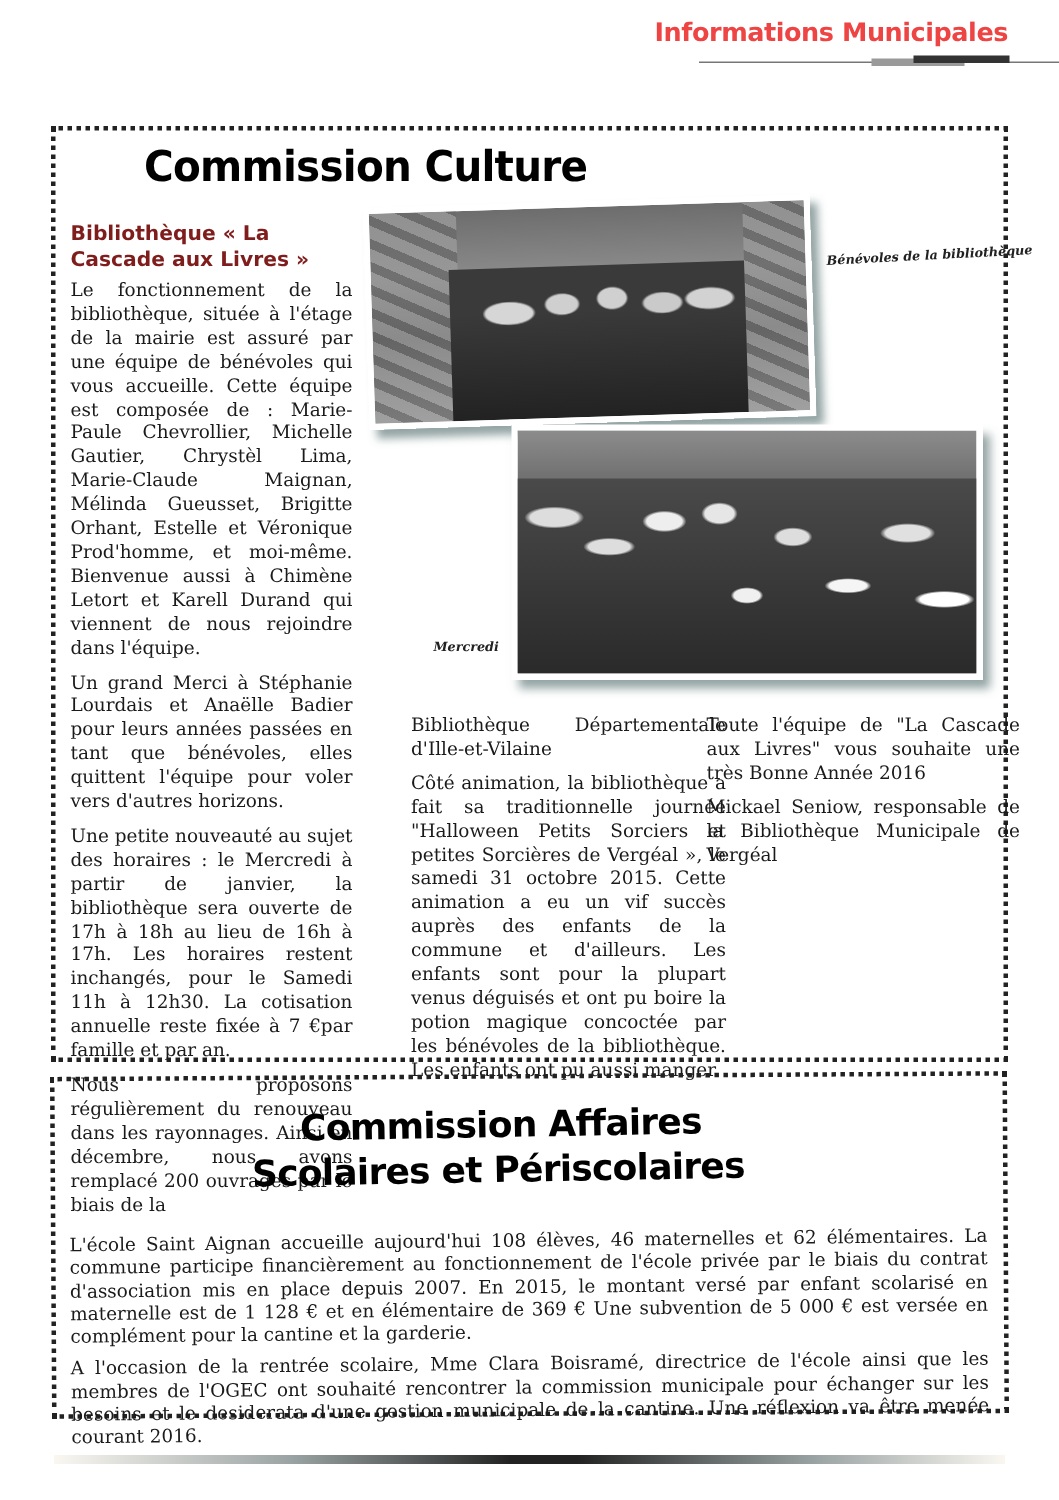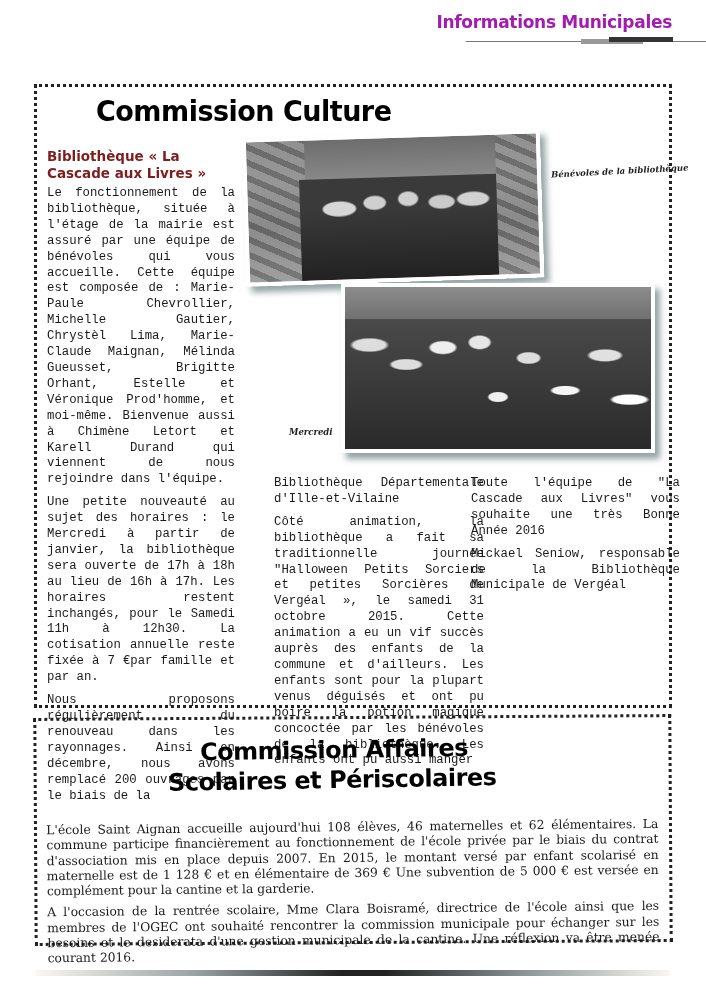--- a/index.html
+++ b/index.html
@@ -2,21 +2,21 @@
 <html><head>
   <meta charset="utf-8">
   <style>
     html, body { margin: 0; padding: 0; }
     body {
       width: 706px; height: 1000px; background: #ffffff; position: relative; overflow: hidden;
       font-family: "DejaVu Serif", serif; color: #1a1a1a;
     }
     .header-title {
       position: absolute; right: 34px; top: 12px;
-      font-family: "DejaVu Sans", sans-serif; font-weight: bold; font-size: 17px; color: #a21caf;
+      font-family: "DejaVu Sans", sans-serif; font-weight: bold; font-size: 17px; color: #ef4444;
       letter-spacing: -0.3px;
     }
     .header-line { position: absolute; left: 466px; top: 41px; width: 240px; height: 1px; background: #777; }
     .header-bar-light { position: absolute; left: 581px; top: 39px; width: 62px; height: 5px; background: #9a9a9a; }
     .header-bar-dark { position: absolute; left: 609px; top: 37px; width: 64px; height: 5px; background: #333; }
 
     .box {
       position: absolute; border: 3px dotted #222; box-sizing: border-box;
     }
     .box-culture { left: 34px; top: 84px; width: 638px; height: 624px; }
@@ -28,21 +28,21 @@
     }
     .t-culture { left: 96px; top: 96px; font-size: 27px; transform: scaleY(1.05); }
     .t-scol1 { left: 200px; top: 736px; font-size: 24px; transform: rotate(-1deg); }
     .t-scol2 { left: 168px; top: 766px; font-size: 24px; transform: rotate(-1deg); }
 
     .subhead {
       position: absolute; left: 47px; top: 148px; width: 190px;
       font-family: "DejaVu Sans", sans-serif; font-weight: bold; font-size: 13.5px; color: #7f1d1d; line-height: 17px;
     }
     .col {
-      position: absolute; font-size: 12.3px; line-height: 15.9px; text-align: justify; font-family: Liberation Mono, monospace;
+      position: absolute; font-size: 12.3px; line-height: 15.9px; text-align: justify;
     }
     .col p { margin: 0 0 7px 0; }
     .col1 { left: 47px; top: 186px; width: 188px; }
     .col2 { left: 252px; top: 476px; width: 210px; margin-left: 22px; }
     .col3 { left: 471px; top: 476px; width: 209px; }
     .col3 .sig { margin-top: 2px; }
 
     .photo {
       position: absolute; background: #555; border: 4px solid #fff;
       box-shadow: 5px 6px 6px rgba(60, 90, 90, 0.55);
@@ -100,20 +100,21 @@
   <div class="header-bar-light"></div>
   <div class="header-bar-dark"></div>
 </div>
 
 <div class="box box-culture"></div>
 <div class="title-main t-culture">Commission Culture</div>
 <div class="subhead">Bibliothèque « La Cascade aux Livres »</div>
 
 <div class="col col1">
   <p>Le fonctionnement de la bibliothèque, située à l'étage de la mairie est assuré par une équipe de bénévoles qui vous accueille. Cette équipe est composée de : Marie-Paule Chevrollier, Michelle Gautier, Chrystèl Lima, Marie-Claude Maignan, Mélinda Gueusset, Brigitte Orhant, Estelle et Véronique Prod'homme, et moi-même. Bienvenue aussi à Chimène Letort et Karell Durand qui viennent de nous rejoindre dans l'équipe.</p>
+  <p>Un grand Merci à Stéphanie Lourdais et Anaëlle Badier pour leurs années passées en tant que bénévoles, elles quittent l'équipe pour voler vers d'autres horizons.</p>
   <p>Une petite nouveauté au sujet des horaires : le Mercredi à partir de janvier, la bibliothèque sera ouverte de 17h à 18h au lieu de 16h à 17h. Les horaires restent inchangés, pour le Samedi 11h à 12h30. La cotisation annuelle reste fixée à 7 €par famille et par an.</p>
   <p>Nous proposons régulièrement du renouveau dans les rayonnages. Ainsi en décembre, nous avons remplacé 200 ouvrages par le biais de la</p>
 </div>
 
 <div class="photo photo-1">
   <div class="wall"></div>
   <div class="wall r"></div>
   <div class="people"></div>
 </div>
 <div class="caption cap-1">Bénévoles de la bibliothèque</div>

